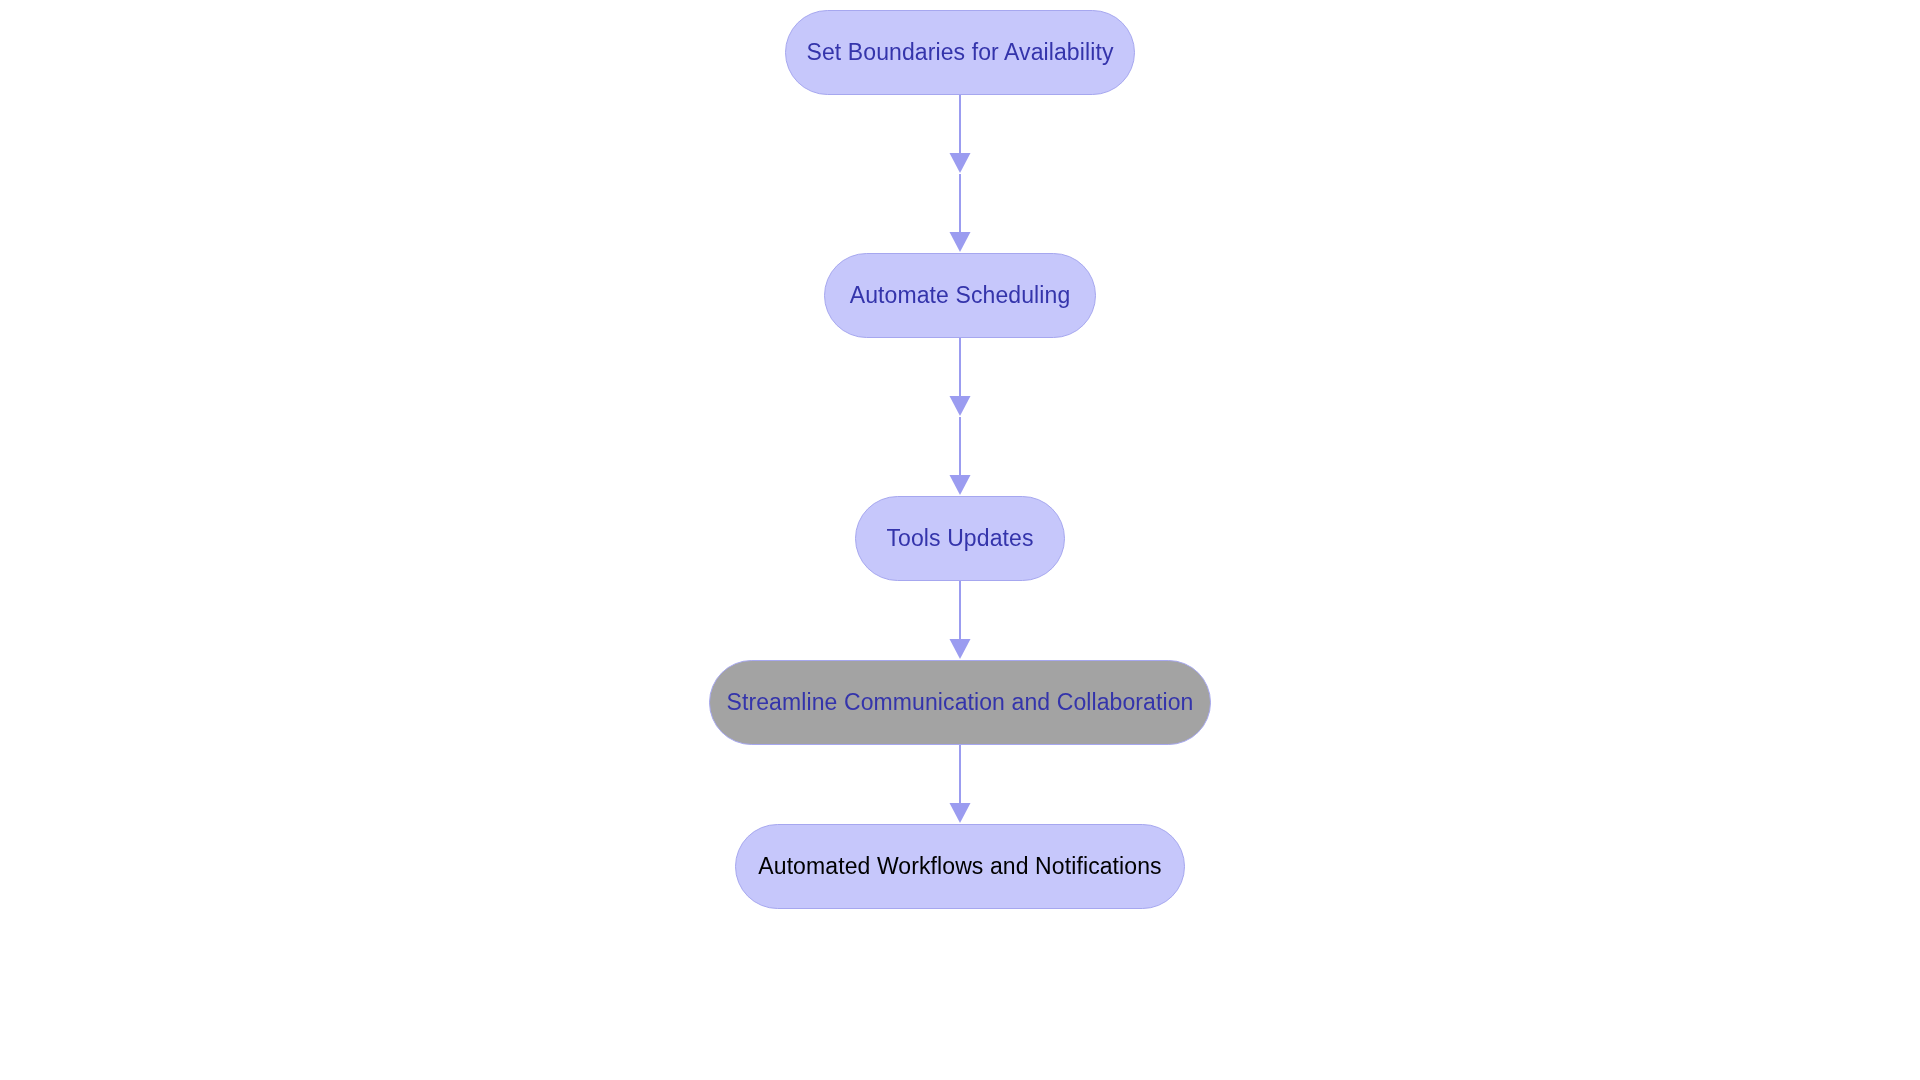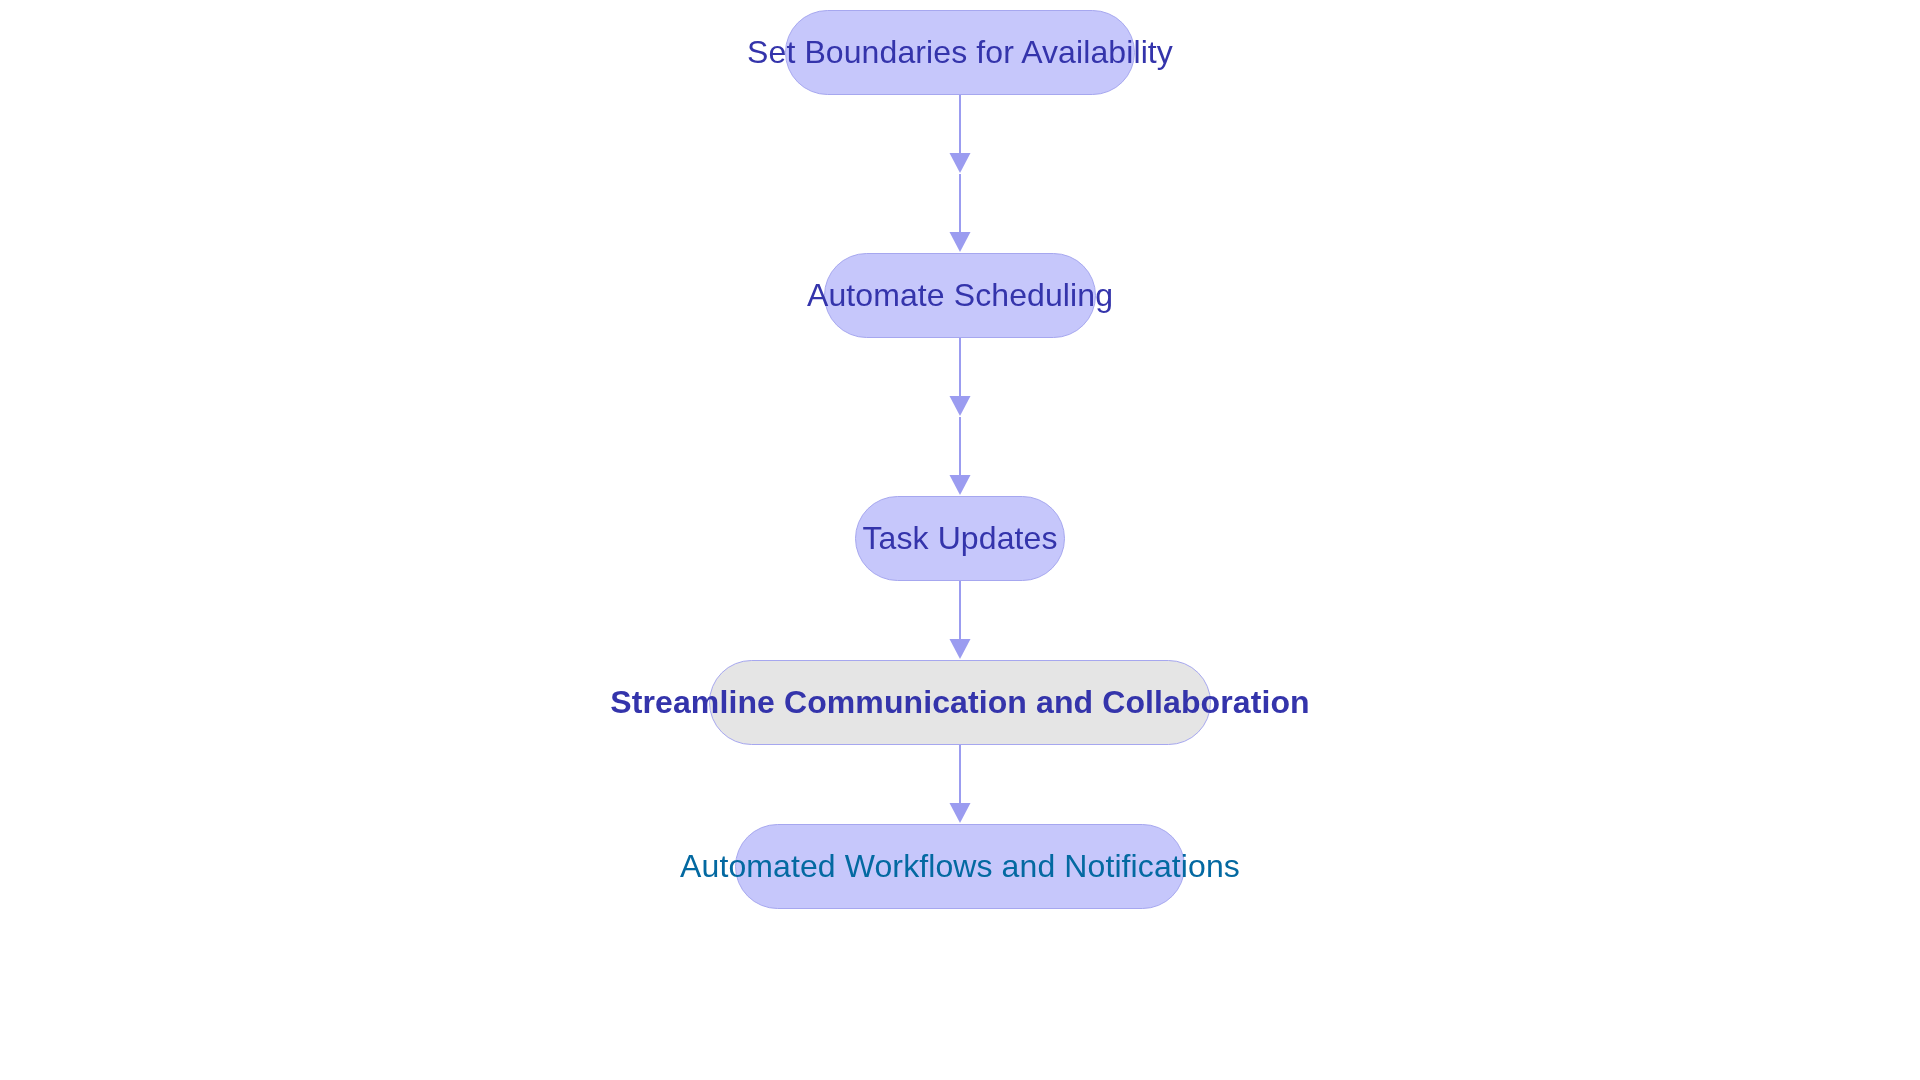--- a/index.html
+++ b/index.html
@@ -36,21 +36,21 @@
     box-sizing: border-box;
     height: 85px;
     border-radius: 9999px;
     background: #c6c7fb;
     border: 1px solid #a6a7ef;
     color: #3434ab;
     display: flex;
     align-items: center;
     justify-content: center;
     font-family: "Liberation Sans", sans-serif;
-    font-size: 32px;
+    font-size: 23px;
     font-weight: 400;
     letter-spacing: 0.1px;
     white-space: nowrap;
     padding: 0 44px;
     user-select: none;
   }
 
   .flow-connector {
     width: 40px;
     height: 79px;
@@ -91,34 +91,34 @@
           <polygon points="20,78 9.5,58 30.5,58" fill="#9b9cf0"></polygon>
         </svg>
       </div>
       <div class="flow-connector">
         <svg width="40" height="79" viewBox="0 0 40 79">
           <line x1="20" y1="0" x2="20" y2="63" stroke="#9b9cf0" stroke-width="2"></line>
           <polygon points="20,78 9.5,58 30.5,58" fill="#9b9cf0"></polygon>
         </svg>
       </div>
       <div class="flow-node" style="width: 210px; background: rgb(198, 199, 251); border-color: rgb(166, 167, 239); color: rgb(52, 52, 171);">
-        <span>Task Updates</span>
+        <span>Tools Updates</span>
       </div>
       <div class="flow-connector">
         <svg width="40" height="79" viewBox="0 0 40 79">
           <line x1="20" y1="0" x2="20" y2="63" stroke="#9b9cf0" stroke-width="2"></line>
           <polygon points="20,78 9.5,58 30.5,58" fill="#9b9cf0"></polygon>
         </svg>
       </div>
-      <div class="flow-node" style="width: 502px; background: #e5e5e5; border-color: rgb(166, 167, 239); color: rgb(52, 52, 171); font-weight: bold;">
+      <div class="flow-node" style="width: 502px; background: #a3a3a3; border-color: rgb(166, 167, 239); color: rgb(52, 52, 171);">
         <span>Streamline Communication and Collaboration</span>
       </div>
       <div class="flow-connector">
         <svg width="40" height="79" viewBox="0 0 40 79">
           <line x1="20" y1="0" x2="20" y2="63" stroke="#9b9cf0" stroke-width="2"></line>
           <polygon points="20,78 9.5,58 30.5,58" fill="#9b9cf0"></polygon>
         </svg>
       </div>
-      <div class="flow-node" style="width: 450px; background: rgb(198, 199, 251); border-color: rgb(166, 167, 239); color: #0369a1; text-align: center;">
+      <div class="flow-node" style="width: 450px; background: rgb(198, 199, 251); border-color: rgb(166, 167, 239); color: #000000; text-align: center;">
         <span>Automated Workflows and Notifications</span>
       </div>
     </div>
 </div>
 
 </body></html>

